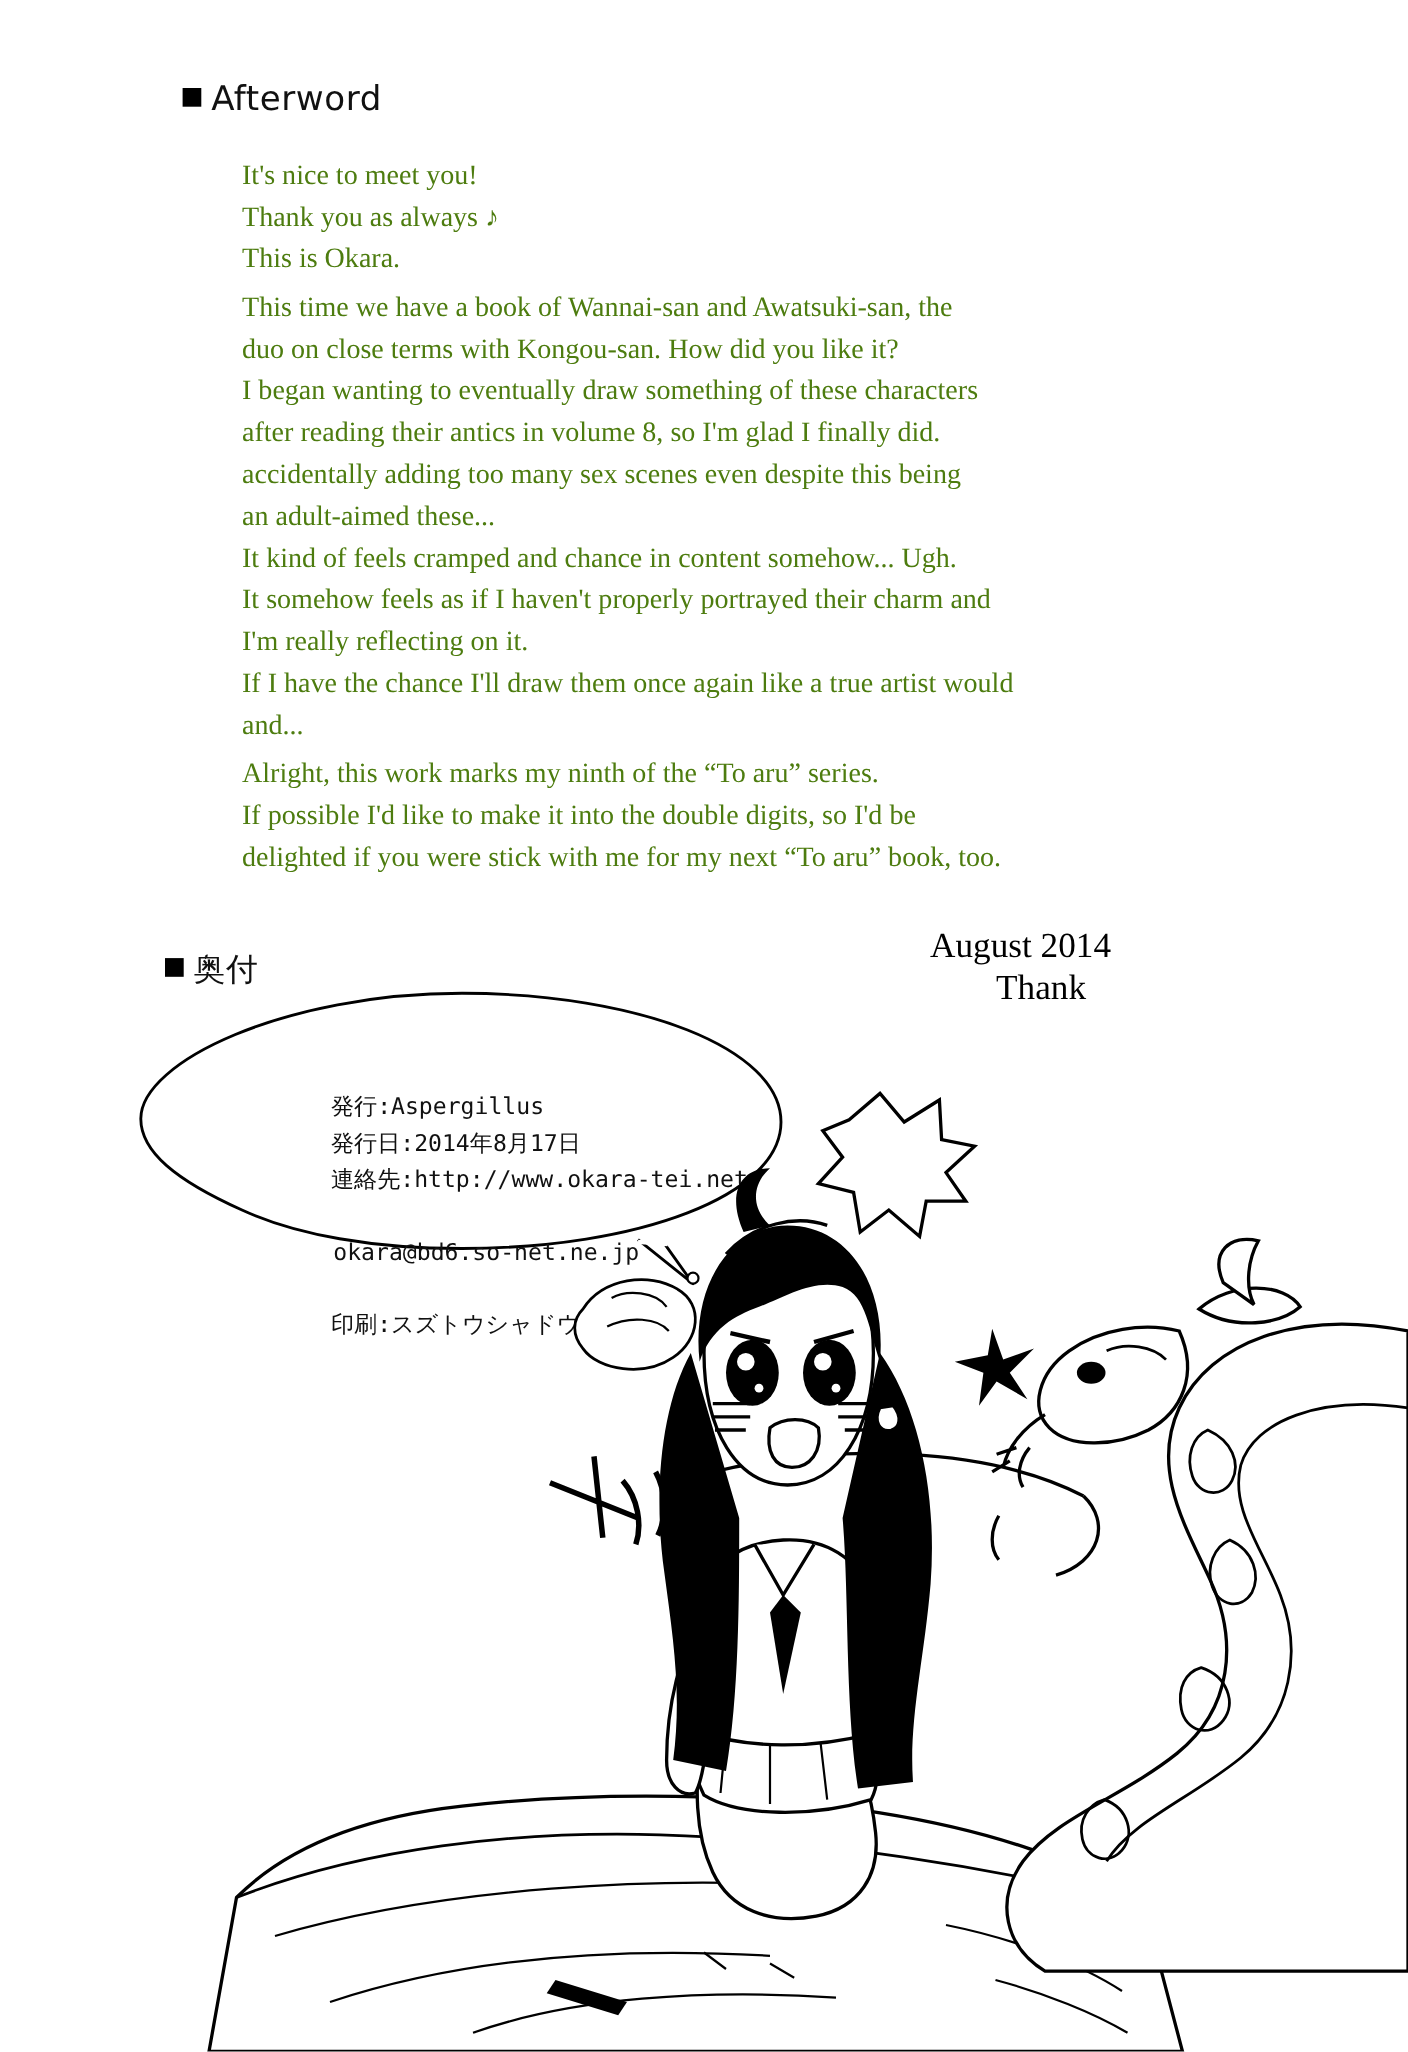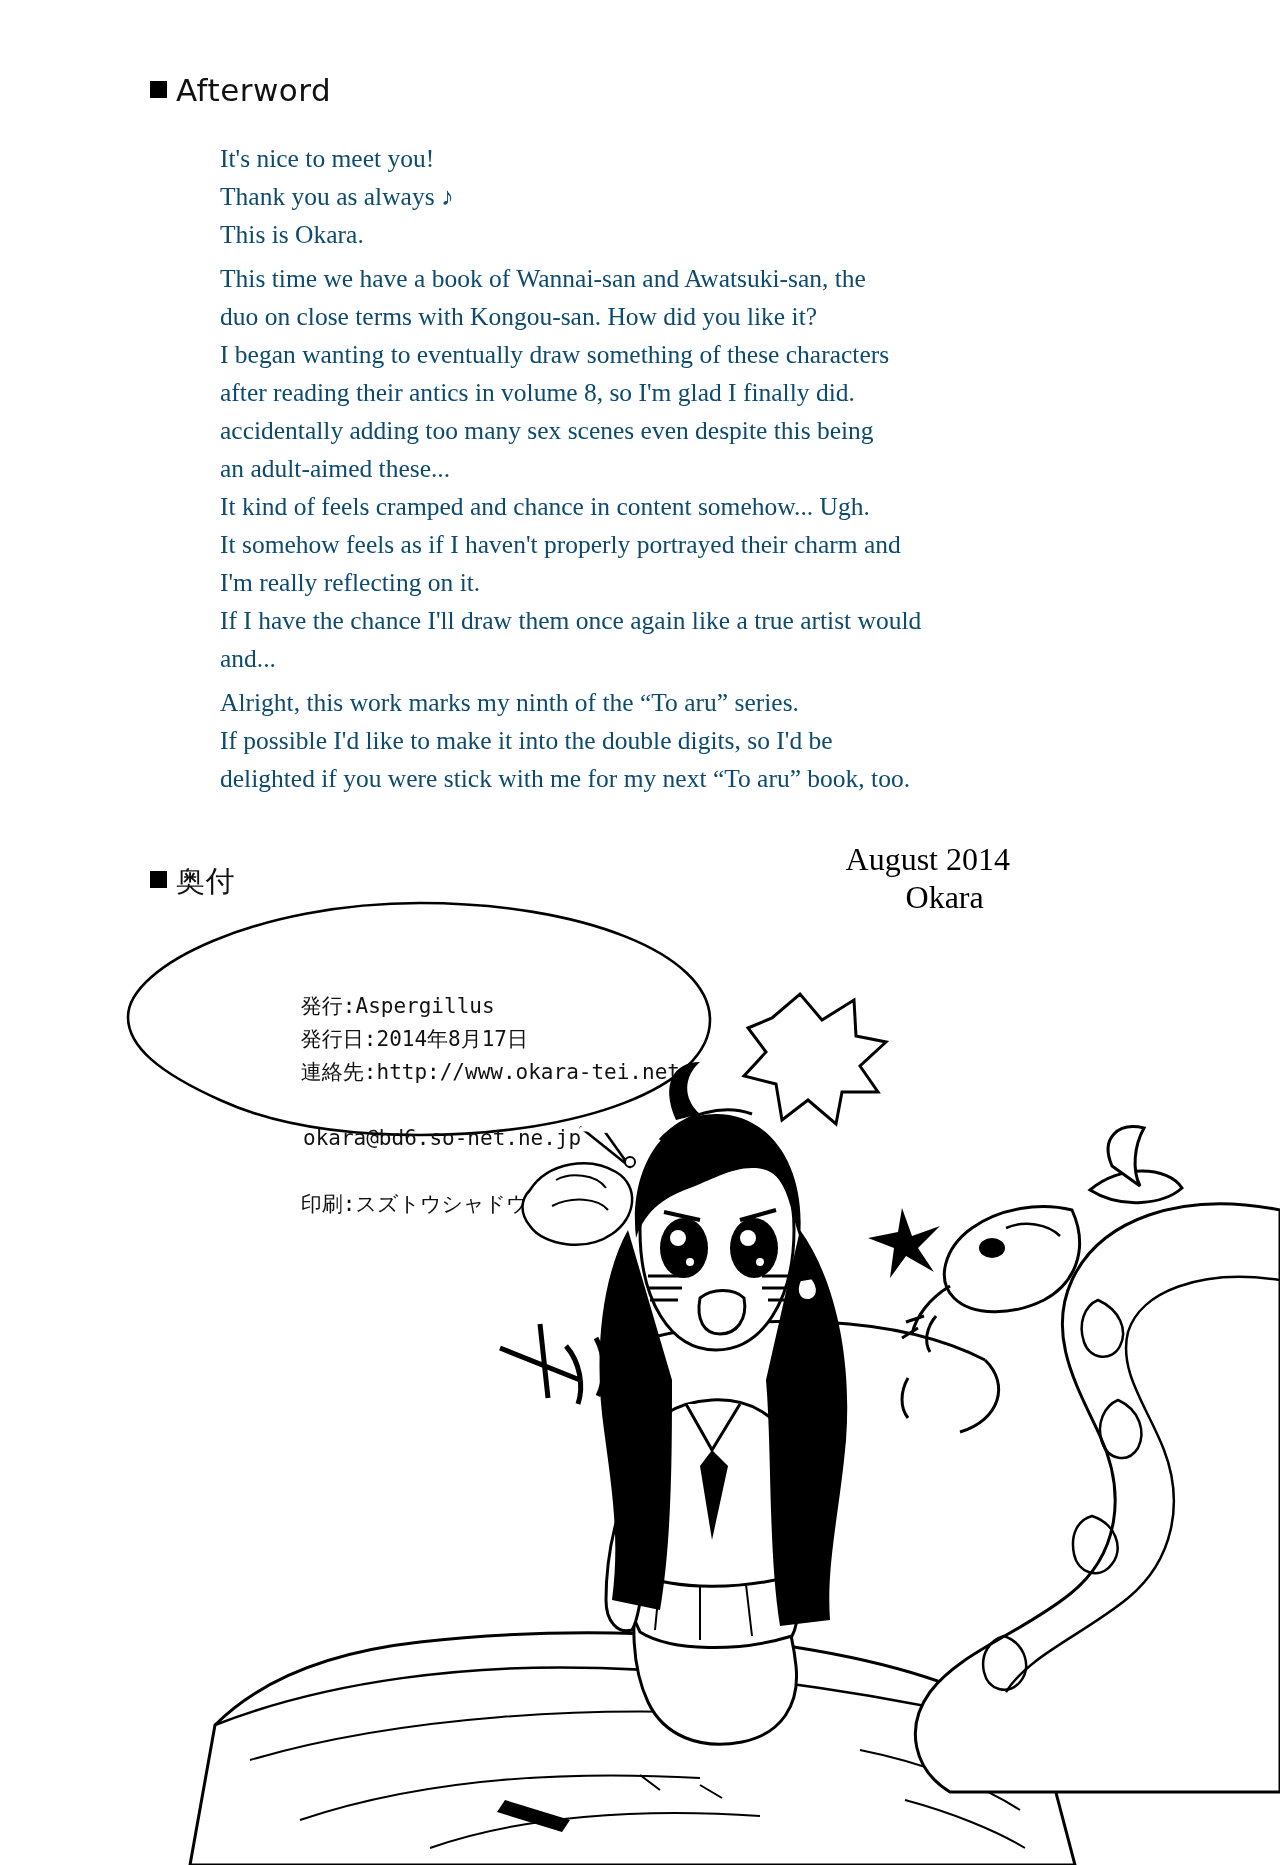--- a/index.html
+++ b/index.html
@@ -31,33 +31,33 @@
     white-space: nowrap;
   }
   .section-head .bullet {
     display: inline-block;
     width: 17px;
     height: 17px;
     background: #000;
     margin-right: 9px;
     vertical-align: 3px;
   }
-  #afterword-head { left: 150px; top: 72px; }
+  #afterword-head { left: 166px; top: 72px; }
   #colophon-head  { left: 150px; top: 862px; font-size: 29px; }
 
   
   .body-text {
     position: absolute;
     left: 188px;
     top: 140px;
     width: 830px;
     font-family: "Liberation Serif", serif;
     font-size: 25.5px;
     line-height: 38px;
-    color: #0c4a6e;
+    color: #4d7c0f;
   }
   .body-text p {
     margin: 0 0 6px 0;
   }
   .body-text p.indent {
     text-indent: 32px;
   }
   .body-text p.gap {
   }
   .body-text .line { display: block; }
@@ -142,21 +142,21 @@
     </p>
     <p class="indent gap">
       <span class="line">Alright, this work marks my ninth of the “To aru” series.</span>
       <span class="line">If possible I'd like to make it into the double digits, so I'd be</span>
       <span class="line">delighted if you were stick with me for my next “To aru” book, too.</span>
     </p>
   </div>
 
   <div class="signature">
     <span class="line">August 2014</span>
-    <span class="sig-name">Okara</span>
+    <span class="sig-name">Thank</span>
   </div>
 
   <div class="section-head" id="colophon-head">
     <span class="bullet"></span><span>奥付</span>
   </div>
 
   <div class="bubble-wrap">
     <svg width="640" height="340" viewBox="0 0 640 340">
       <path d="M310 8
                C 470 8 600 58 600 125

